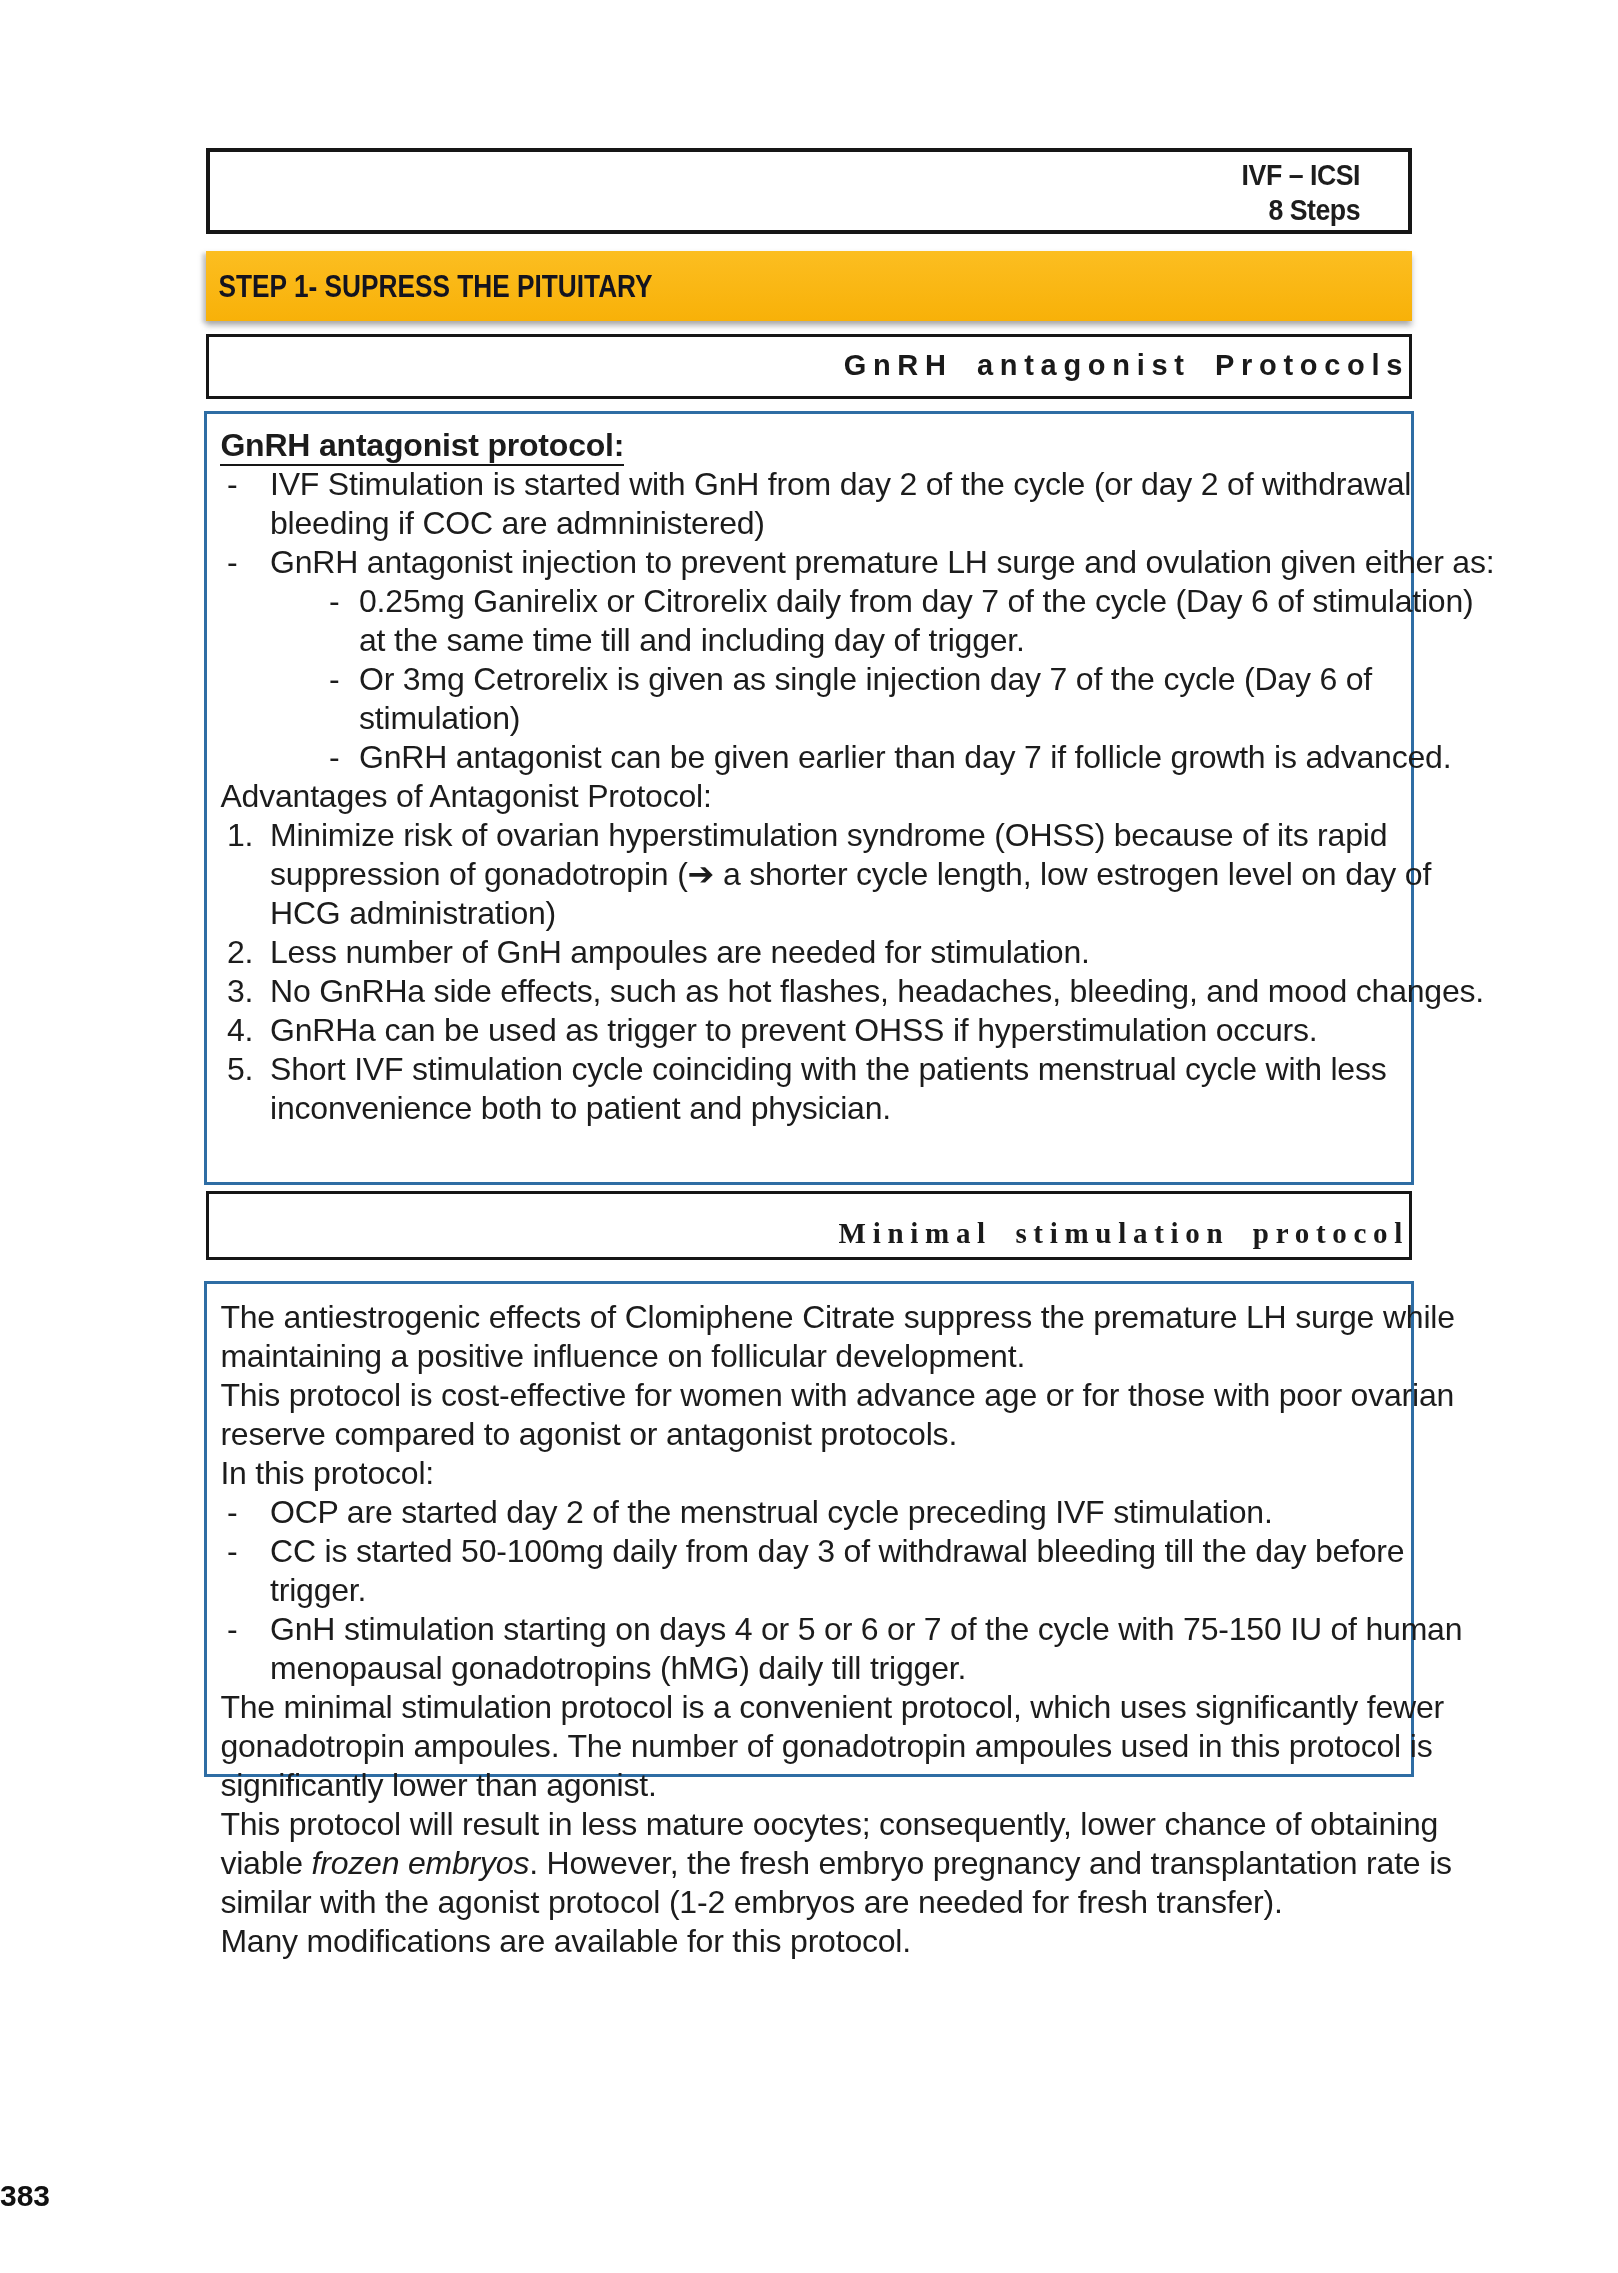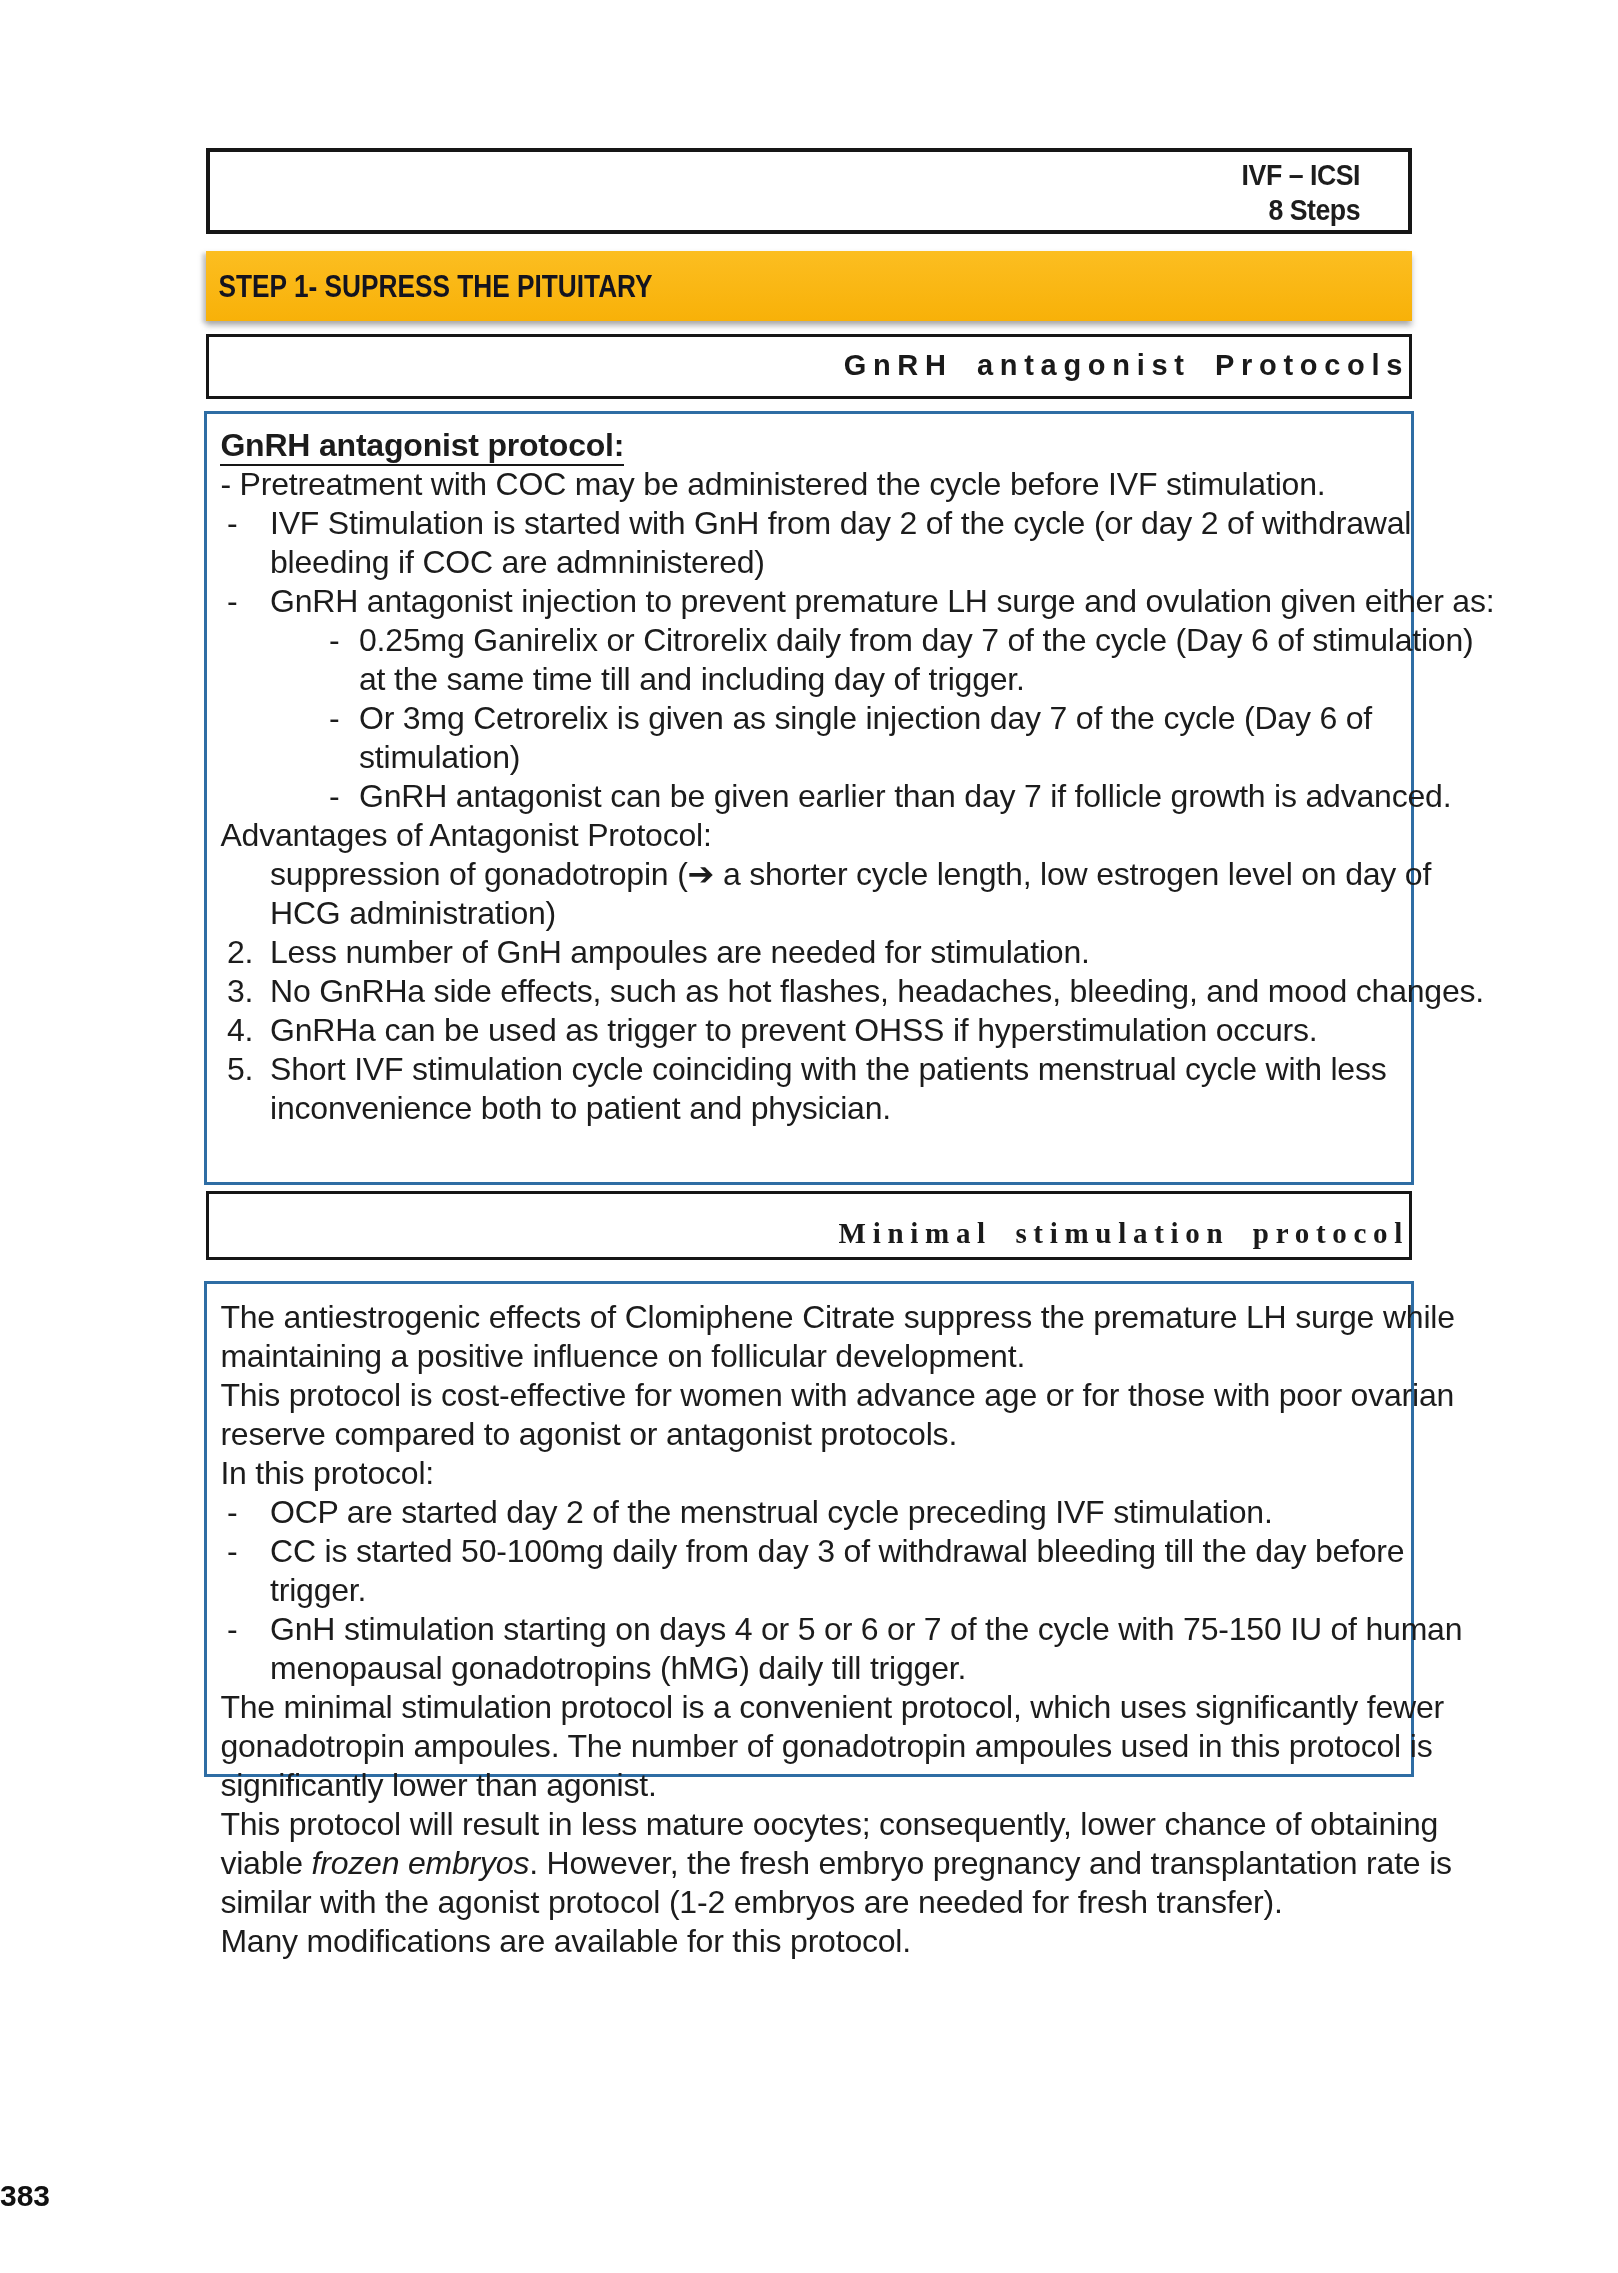--- a/index.html
+++ b/index.html
@@ -70,30 +70,30 @@
   <div id="step-banner">
     <div class="lbl">STEP 1- SUPRESS THE PITUITARY</div>
   </div>
 
   <div class="hdrbox" id="sec1">
     <div class="sec-label">GnRH antagonist Protocols</div>
   </div>
 
   <div class="bluebox" id="box1">
     <div class="ln p box-heading"><span class="ul">GnRH antagonist protocol:</span></div>
-    <div class="ln p"><span>- Pretreatment with COC may be administered the cycle before IVF stimulation.</span></div>
     <div class="ln l1"><span class="mk">-</span><span>IVF Stimulation is started with GnH from day 2 of the cycle (or day 2 of withdrawal</span></div>
     <div class="ln l1c"><span>bleeding if COC are admninistered)</span></div>
     <div class="ln l1"><span class="mk">-</span><span>GnRH antagonist injection to prevent premature LH surge and ovulation given either as:</span></div>
     <div class="ln l2"><span class="mk">-</span><span>0.25mg Ganirelix or Citrorelix daily from day 7 of the cycle (Day 6 of stimulation)</span></div>
     <div class="ln l2c"><span>at the same time till and including day of trigger.</span></div>
     <div class="ln l2"><span class="mk">-</span><span>Or 3mg Cetrorelix is given as single injection day 7 of the cycle (Day 6 of</span></div>
     <div class="ln l2c"><span>stimulation)</span></div>
     <div class="ln l2"><span class="mk">-</span><span>GnRH antagonist can be given earlier than day 7 if follicle growth is advanced.</span></div>
     <div class="ln p"><span>Advantages of Antagonist Protocol:</span></div>
+    <div class="ln l1"><span class="mk">1.</span><span>Minimize risk of ovarian hyperstimulation syndrome (OHSS) because of its rapid</span></div>
     <div class="ln l1c"><span>suppression of gonadotropin (➔ a shorter cycle length, low estrogen level on day of</span></div>
     <div class="ln l1c"><span>HCG administration)</span></div>
     <div class="ln l1"><span class="mk">2.</span><span>Less number of GnH ampoules are needed for stimulation.</span></div>
     <div class="ln l1"><span class="mk">3.</span><span>No GnRHa side effects, such as hot flashes, headaches, bleeding, and mood changes.</span></div>
     <div class="ln l1"><span class="mk">4.</span><span>GnRHa can be used as trigger to prevent OHSS if hyperstimulation occurs.</span></div>
     <div class="ln l1"><span class="mk">5.</span><span>Short IVF stimulation cycle coinciding with the patients menstrual cycle with less</span></div>
     <div class="ln l1c"><span>inconvenience both to patient and physician.</span></div>
   </div>
 
   <div class="hdrbox" id="sec2">

